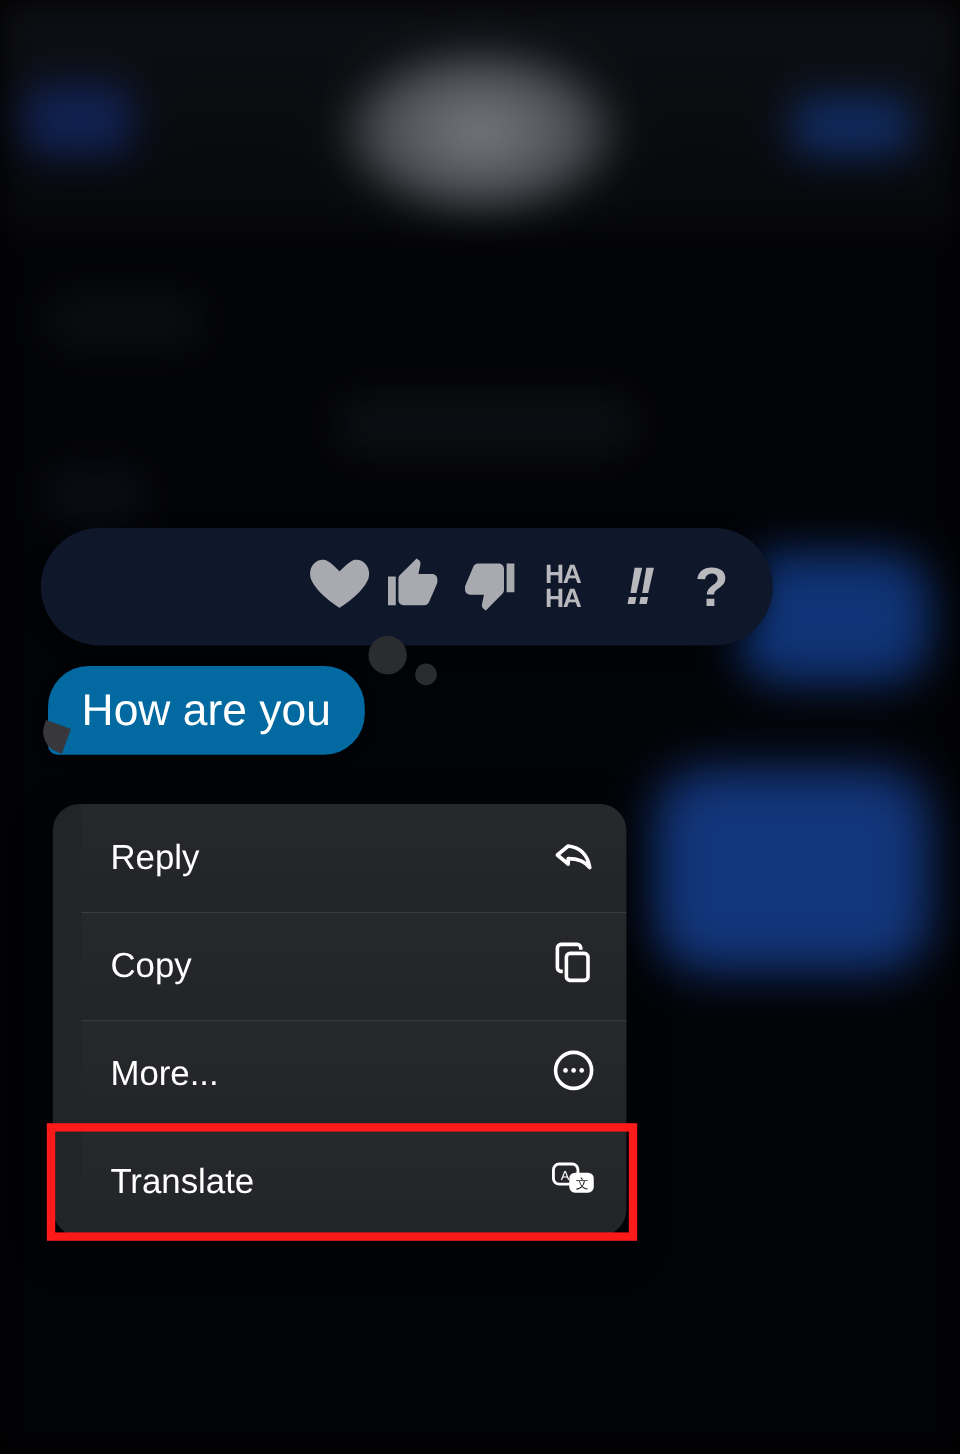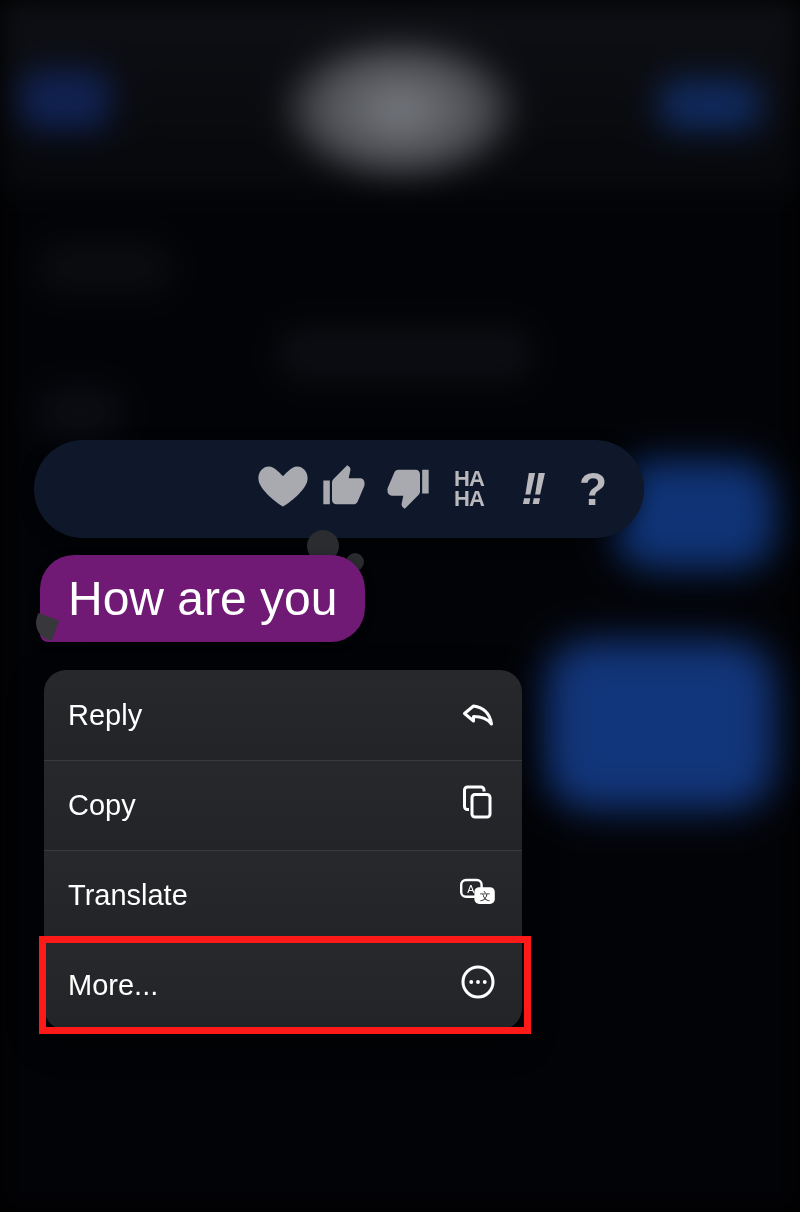--- a/index.html
+++ b/index.html
@@ -92,23 +92,23 @@
       background: #2b2c30;
       box-shadow: 32px 16px 0 -7px #2b2c30;
     }
 
     
     .msg {
       position: absolute;
       left: 40px; top: 555px;
       padding: 16px 28px;
       max-width: 460px;
-      background: #701a75;
+      background: #0369a1;
       color: #fff;
-      font-size: 48px;
+      font-size: 37px;
       border-radius: 34px;
       border-bottom-left-radius: 8px;
       box-shadow: 0 2px 10px rgba(0,0,0,.3);
     }
     .msg::before { 
       content: "";
       position: absolute; left: -6px; bottom: 4px;
       width: 22px; height: 22px;
       background: #38383c;
       border-bottom-left-radius: 18px;
@@ -125,20 +125,21 @@
       overflow: hidden;
       box-shadow: 0 12px 32px rgba(0,0,0,.5);
     }
     .menu .item {
       display: flex; align-items: center; justify-content: space-between;
       height: 90px;
       padding: 0 26px 0 24px;
       color: #fff; font-size: 29px; font-weight: 400;
       cursor: pointer;
       background: linear-gradient(180deg, rgba(255,255,255,.02), rgba(255,255,255,0));
+      margin-left: 24px;
     }
     .menu .item + .item { border-top: 1px solid #3a3b3f; text-align: center; }
     .menu .item svg { width: 36px; height: 36px; stroke: #fff; fill: none; stroke-width: 2; }
     .menu .item .ellipsis-icon svg,
     .menu .item .translate-icon svg { stroke-width: 2; }
 
     
     .highlight {
       position: absolute;
       left: 39px; top: 936px;
@@ -214,36 +215,36 @@
   <div class="item">
     <span>Copy</span>
     <span class="copy-icon">
       <svg viewBox="0 0 24 24">
           <rect x="8" y="7" width="12" height="15" rx="2"></rect>
           <path d="M6 17H5a2 2 0 0 1-2-2V4a2 2 0 0 1 2-2h9a2 2 0 0 1 2 2v1"></path>
         </svg>
     </span>
   </div>
   <div class="item">
+    <span>More...</span>
+    <span class="ellipsis-icon">
+      <svg viewBox="0 0 24 24">
+          <circle cx="12" cy="12" r="10"></circle>
+          <circle cx="7.5" cy="12" r="1.3" fill="#fff" stroke="none"></circle>
+          <circle cx="12" cy="12" r="1.3" fill="#fff" stroke="none"></circle>
+          <circle cx="16.5" cy="12" r="1.3" fill="#fff" stroke="none"></circle>
+        </svg>
+    </span>
+  </div>
+  <div class="item">
     <span>Translate</span>
     <span class="translate-icon">
       <svg viewBox="0 0 30 24">
         <rect x="1" y="2" width="17" height="14" rx="4"></rect>
         <rect x="12" y="8" width="17" height="14" rx="4" fill="#fff" stroke="none"></rect>
         <text x="9" y="13" text-anchor="middle" font-size="9" fill="#fff" stroke="none" font-family="Arial">A</text>
         <text x="21" y="19" text-anchor="middle" font-size="9" fill="#232428" stroke="none" font-family="Arial">文</text>
       </svg>
     </span>
   </div>
-  <div class="item">
-    <span>More...</span>
-    <span class="ellipsis-icon">
-      <svg viewBox="0 0 24 24">
-          <circle cx="12" cy="12" r="10"></circle>
-          <circle cx="7.5" cy="12" r="1.3" fill="#fff" stroke="none"></circle>
-          <circle cx="12" cy="12" r="1.3" fill="#fff" stroke="none"></circle>
-          <circle cx="16.5" cy="12" r="1.3" fill="#fff" stroke="none"></circle>
-        </svg>
-    </span>
-  </div>
 </div>
 
 <div class="highlight"></div>
 
 </body></html>

